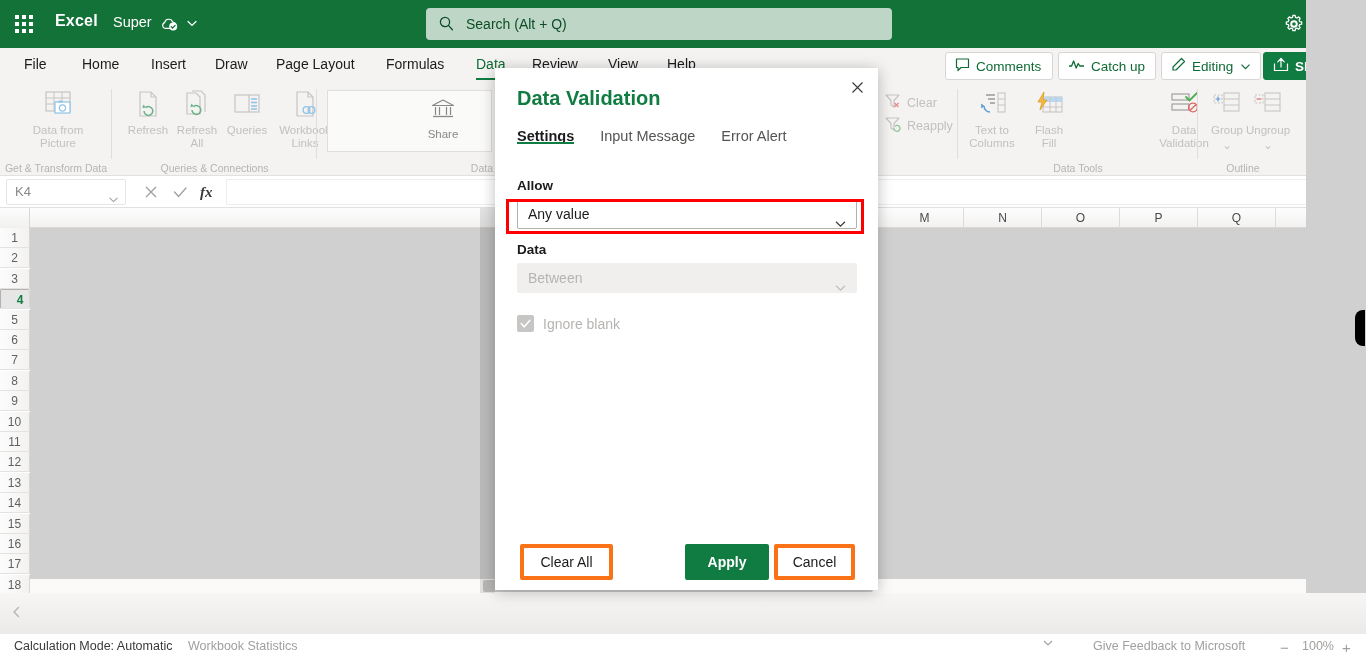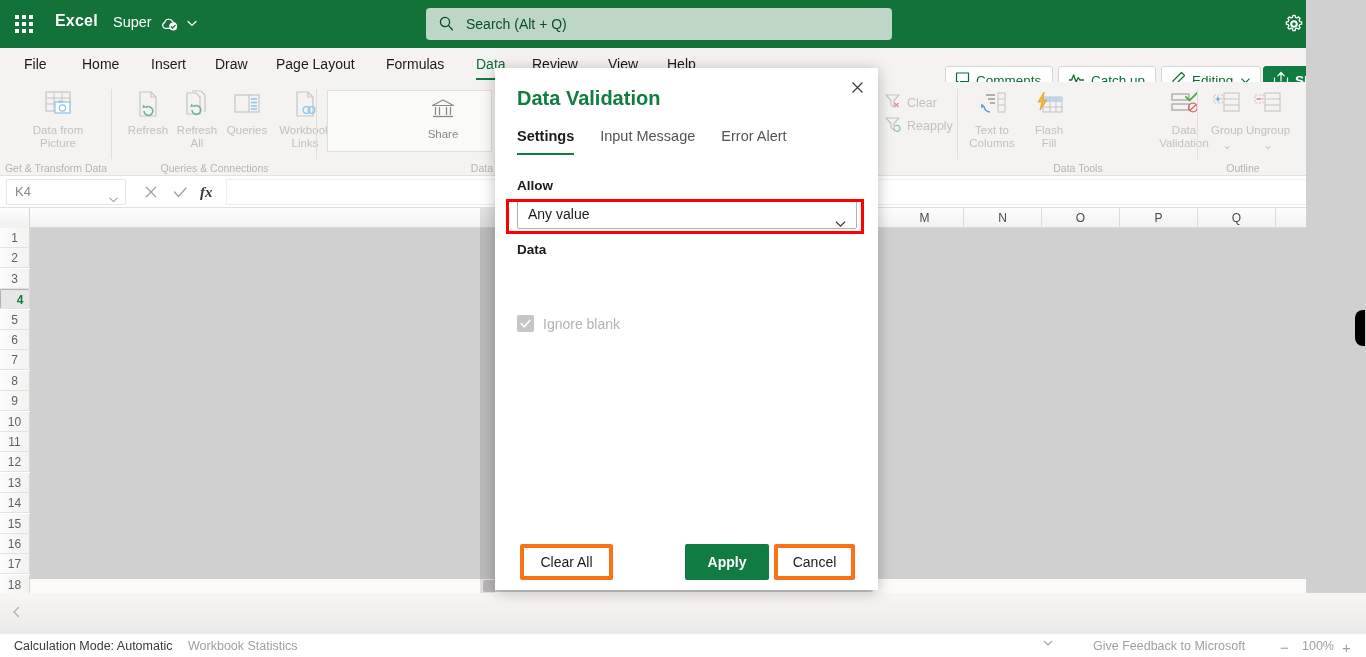--- a/index.html
+++ b/index.html
@@ -57,21 +57,21 @@
     font-size: 14px; color: #1b1b1b; cursor: pointer; padding: 0 6px;
   }
   .tab.active { color: #0f6b35; font-weight: normal; }
   .tab.active::after {
     content: ""; position: absolute; left: 6px; right: 6px; bottom: 2px;
     height: 2.5px; background: #107c41;
   }
 
   
   .tb-btn {
-    position: absolute; height: 28px; top: 66px; border: 1px solid #d8d6d4;
+    position: absolute; height: 28px; top: 52px; border: 1px solid #d8d6d4;
     background: #fff; border-radius: 3px; font-size: 13.5px; color: #0f6b35;
     display: flex; align-items: center; gap: 6px; padding: 0 9px; cursor: pointer;
   }
   .tb-btn.primary { background: #107c41; color: #fff; border-color: #107c41; }
   .tb-btn svg { flex: none; }
 
   
   .ribbon {
     position: absolute; left: 0; top: 82px; width: 1366px; height: 94px;
     background: #f4f3f2; border-bottom: 1px solid #e3e1df;
@@ -189,21 +189,21 @@
   .dlg-title {
     position: absolute; left: 22px; top: 19px; font-size: 20px; font-weight: bold; color: #107c41;
   }
   .dlg-close {
     position: absolute; right: 8px; top: 6px; width: 26px; height: 26px; cursor: pointer;
     display: flex; align-items: center; justify-content: center;
     font-size: 15px; color: #3b3a39;
   }
   .dlg-tabs { position: absolute; left: 22px; top: 60px; display: flex; gap: 26px; }
   .dlg-tab {
-    position: relative; font-size: 14.5px; color: #555452; padding-bottom: 11px; cursor: pointer;
+    position: relative; font-size: 14.5px; color: #555452; cursor: pointer;
   }
   .dlg-tab.active { color: #1b1b1b; font-weight: bold; }
   .dlg-tab.active::after {
     content: ""; position: absolute; left: 0; right: 0; bottom: 0; height: 2.5px; background: #107c41;
   }
   .lbl {
     position: absolute; left: 22px; font-size: 13.5px; color: #1b1b1b; font-weight: bold;
   }
   .sel {
     position: absolute; left: 22px; width: 340px; height: 30px;
@@ -645,20 +645,28 @@
     <div class="sel" style="top:131px">
       <span>Any value</span>
       <span class="sel-caret">
         <svg width="13" height="10" viewBox="0 0 13 10">
             <path d="M2 2.8l4.5 4.4L11 2.8" fill="none" stroke="#3b3a39" stroke-width="1.2"></path>
           </svg>
       </span>
     </div>
 
     <div class="lbl" style="top:174px">Data</div>
+    <div class="sel disabled" style="top:195px">
+      <span>Between</span>
+      <span class="sel-caret">
+        <svg width="13" height="10" viewBox="0 0 13 10">
+            <path d="M2 2.8l4.5 4.4L11 2.8" fill="none" stroke="#c0bebc" stroke-width="1.2"></path>
+          </svg>
+      </span>
+    </div>
 
     <div class="cbrow" style="top:247px">
       <span class="cbox">
         <svg width="13" height="13" viewBox="0 0 13 13">
           <path d="M2.2 6.6l3 3.2L10.8 3.4" fill="none" stroke="#ffffff" stroke-width="1.5" stroke-linecap="round"></path>
         </svg>
       </span>
       <span class="cblabel">Ignore blank</span>
     </div>
 

